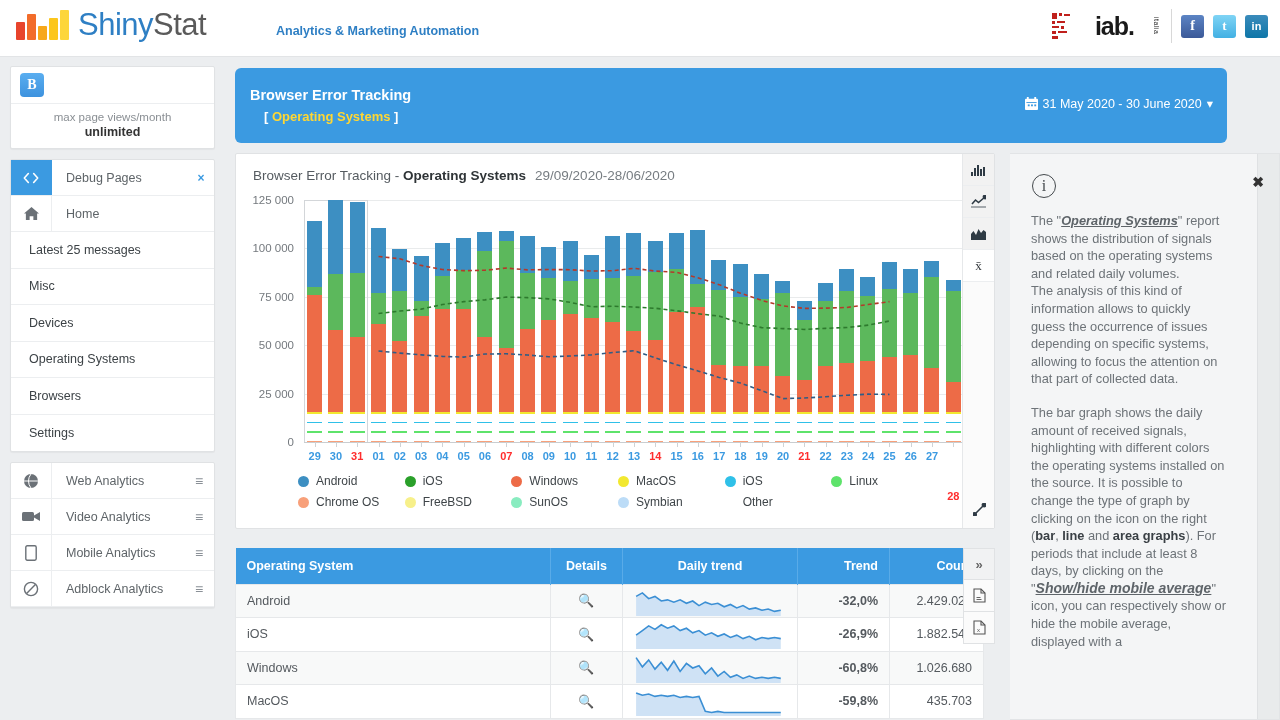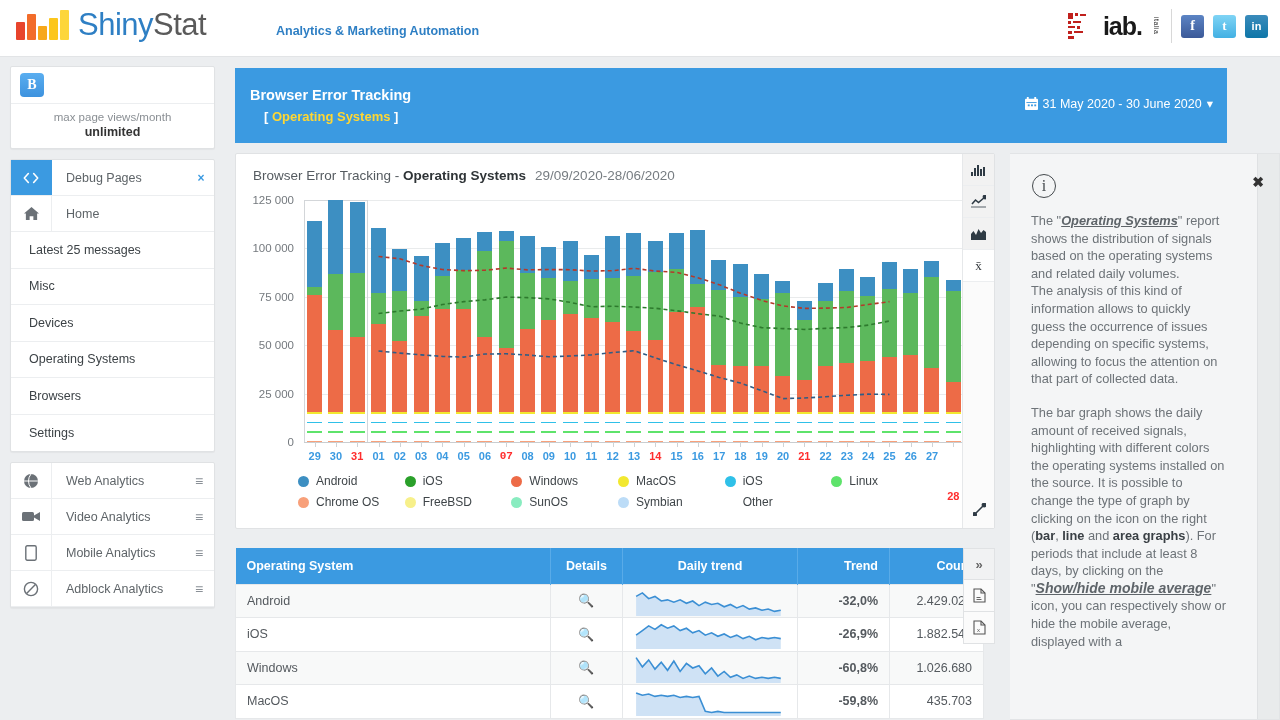--- a/index.html
+++ b/index.html
@@ -21,21 +21,21 @@
   .logo-bars i { display: block; width: 9px; border-radius: 1px; }
   .logo-text { font-size: 31px; letter-spacing: -0.5px; font-weight: 400; }
   .logo-shiny { color: #2e7fc4; }
   .logo-stat { color: #5a5a5a; }
   .tagline {
     position: absolute; left: 276px; top: 24px;
     font-size: 12.5px; color: #2e7fc4; font-weight: bold;
   }
   .top-right { position: absolute; right: 12px; top: 9px; display: flex; align-items: center; gap: 9px; }
   .iab {
-    display: flex; align-items: center; gap: 11px; padding-right: 11px;
+    display: flex; align-items: center; gap: 19px; padding-right: 11px;
     border-right: 1px solid #d8d8d8; height: 34px;
   }
   .iab-mark { width: 25px; height: 28px; }
   .iab-word { font-size: 25px; font-weight: bold; color: #1a1a1a; letter-spacing: -1px; }
   .iab-sub { font-size: 7px; color: #1a1a1a; writing-mode: vertical-rl; letter-spacing: 0.5px; }
   .soc { width: 23px; height: 23px; border-radius: 3px; display: flex; align-items: center;
          justify-content: center; color: #fff; font-weight: bold; font-size: 14px; }
   .soc-fb { background: linear-gradient(#5c84c4,#3b5998); font-family: "Liberation Serif", serif; }
   .soc-tw { background: linear-gradient(#7fd4f5,#42b0e3); font-size: 13px; font-family: "Liberation Serif", serif;}
   .soc-in { background: linear-gradient(#3a8bbb,#0e76a8); font-size: 11px; }
@@ -70,21 +70,21 @@
            color: #3b9ae1; font-size: 12px; font-weight: bold; }
   .nav-burger { width: 30px; display: flex; align-items: center; justify-content: center;
                 color: #8a9097; font-size: 14px; }
   .sub-row { min-height: 36.5px; display: flex; align-items: center; padding-left: 18px;
              font-size: 12.5px; color: #3c4246; border-bottom: 1px solid #eceef0; }
   .sub-row:last-child { border-bottom: none; }
 
   
   .page-head {
     position: absolute; left: 235px; top: 68px; width: 992px; height: 75px;
-    background: #3b9ae1; border-radius: 0; color: #fff;
+    background: #3b9ae1; border-radius: 6px; color: #fff;
   }
   .ph-t1 { position: absolute; left: 15px; top: 19px; font-size: 14.5px; font-weight: bold; }
   .ph-t2 { position: absolute; left: 29px; top: 41px; font-size: 13px; font-weight: bold; color: #ffffff; }
   .ph-t2 em { color: #ffd733; font-style: normal; }
   .ph-date { position: absolute; right: 14px; top: 28px; font-size: 12.5px; display: flex;
              align-items: center; gap: 5px; }
 
   .chart-card {
     position: absolute; left: 235px; top: 153px; width: 760px; height: 376px;
     background: #fff; border: 1px solid #e0e2e4; border-radius: 2px;
@@ -613,21 +613,21 @@
       <div class="xlab" style="left: 163.806px; top: 262px;">02</div>
       <div class="xtick" style="left: 185.097px; top: 254px;"></div>
       <div class="xlab" style="left: 185.097px; top: 262px;">03</div>
       <div class="xtick" style="left: 206.387px; top: 254px;"></div>
       <div class="xlab" style="left: 206.387px; top: 262px;">04</div>
       <div class="xtick" style="left: 227.677px; top: 254px;"></div>
       <div class="xlab" style="left: 227.677px; top: 262px;">05</div>
       <div class="xtick" style="left: 248.968px; top: 254px;"></div>
       <div class="xlab" style="left: 248.968px; top: 262px;">06</div>
       <div class="xtick" style="left: 270.258px; top: 254px;"></div>
-      <div class="xlab we" style="left: 270.258px; top: 262px; font-family: Liberation Mono, monospace;">07</div>
+      <div class="xlab we" style="left: 270.258px; top: 262px;">07</div>
       <div class="xtick" style="left: 291.548px; top: 254px;"></div>
       <div class="xlab" style="left: 291.548px; top: 262px;">08</div>
       <div class="xtick" style="left: 312.839px; top: 254px;"></div>
       <div class="xlab" style="left: 312.839px; top: 262px;">09</div>
       <div class="xtick" style="left: 334.129px; top: 254px;"></div>
       <div class="xlab" style="left: 334.129px; top: 262px;">10</div>
       <div class="xtick" style="left: 355.419px; top: 254px;"></div>
       <div class="xlab" style="left: 355.419px; top: 262px;">11</div>
       <div class="xtick" style="left: 376.71px; top: 254px;"></div>
       <div class="xlab" style="left: 376.71px; top: 262px;">12</div>

